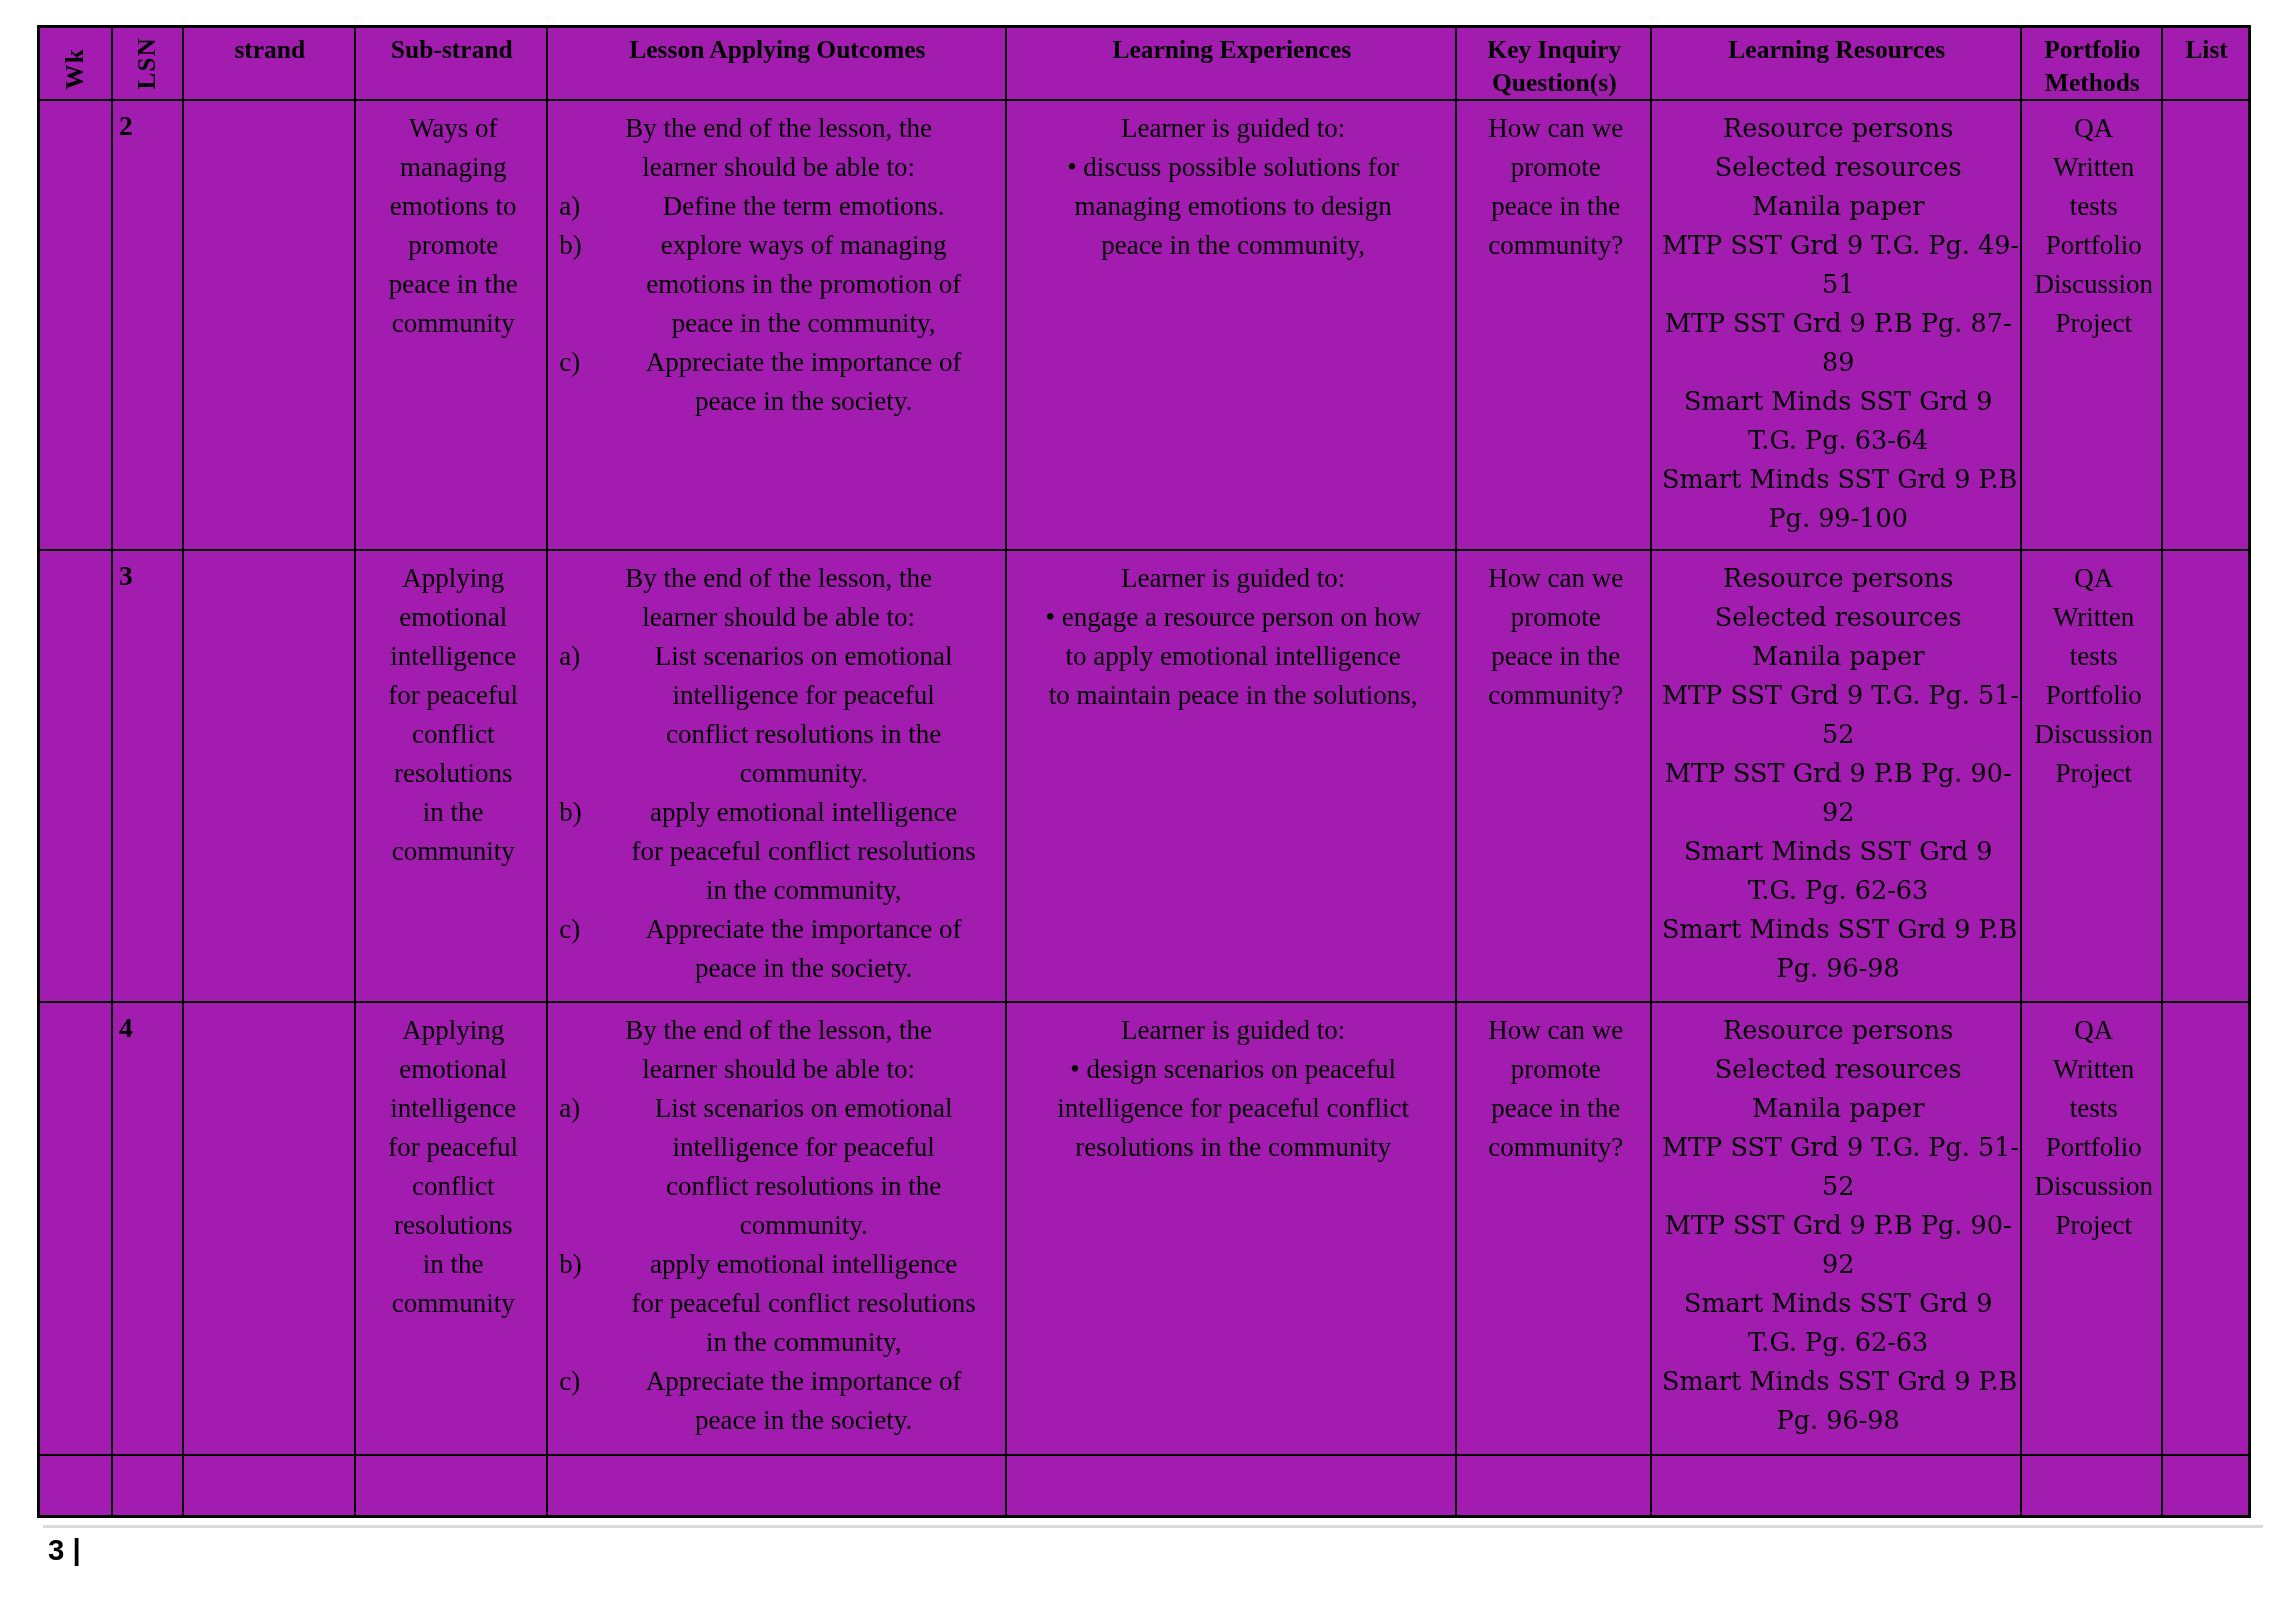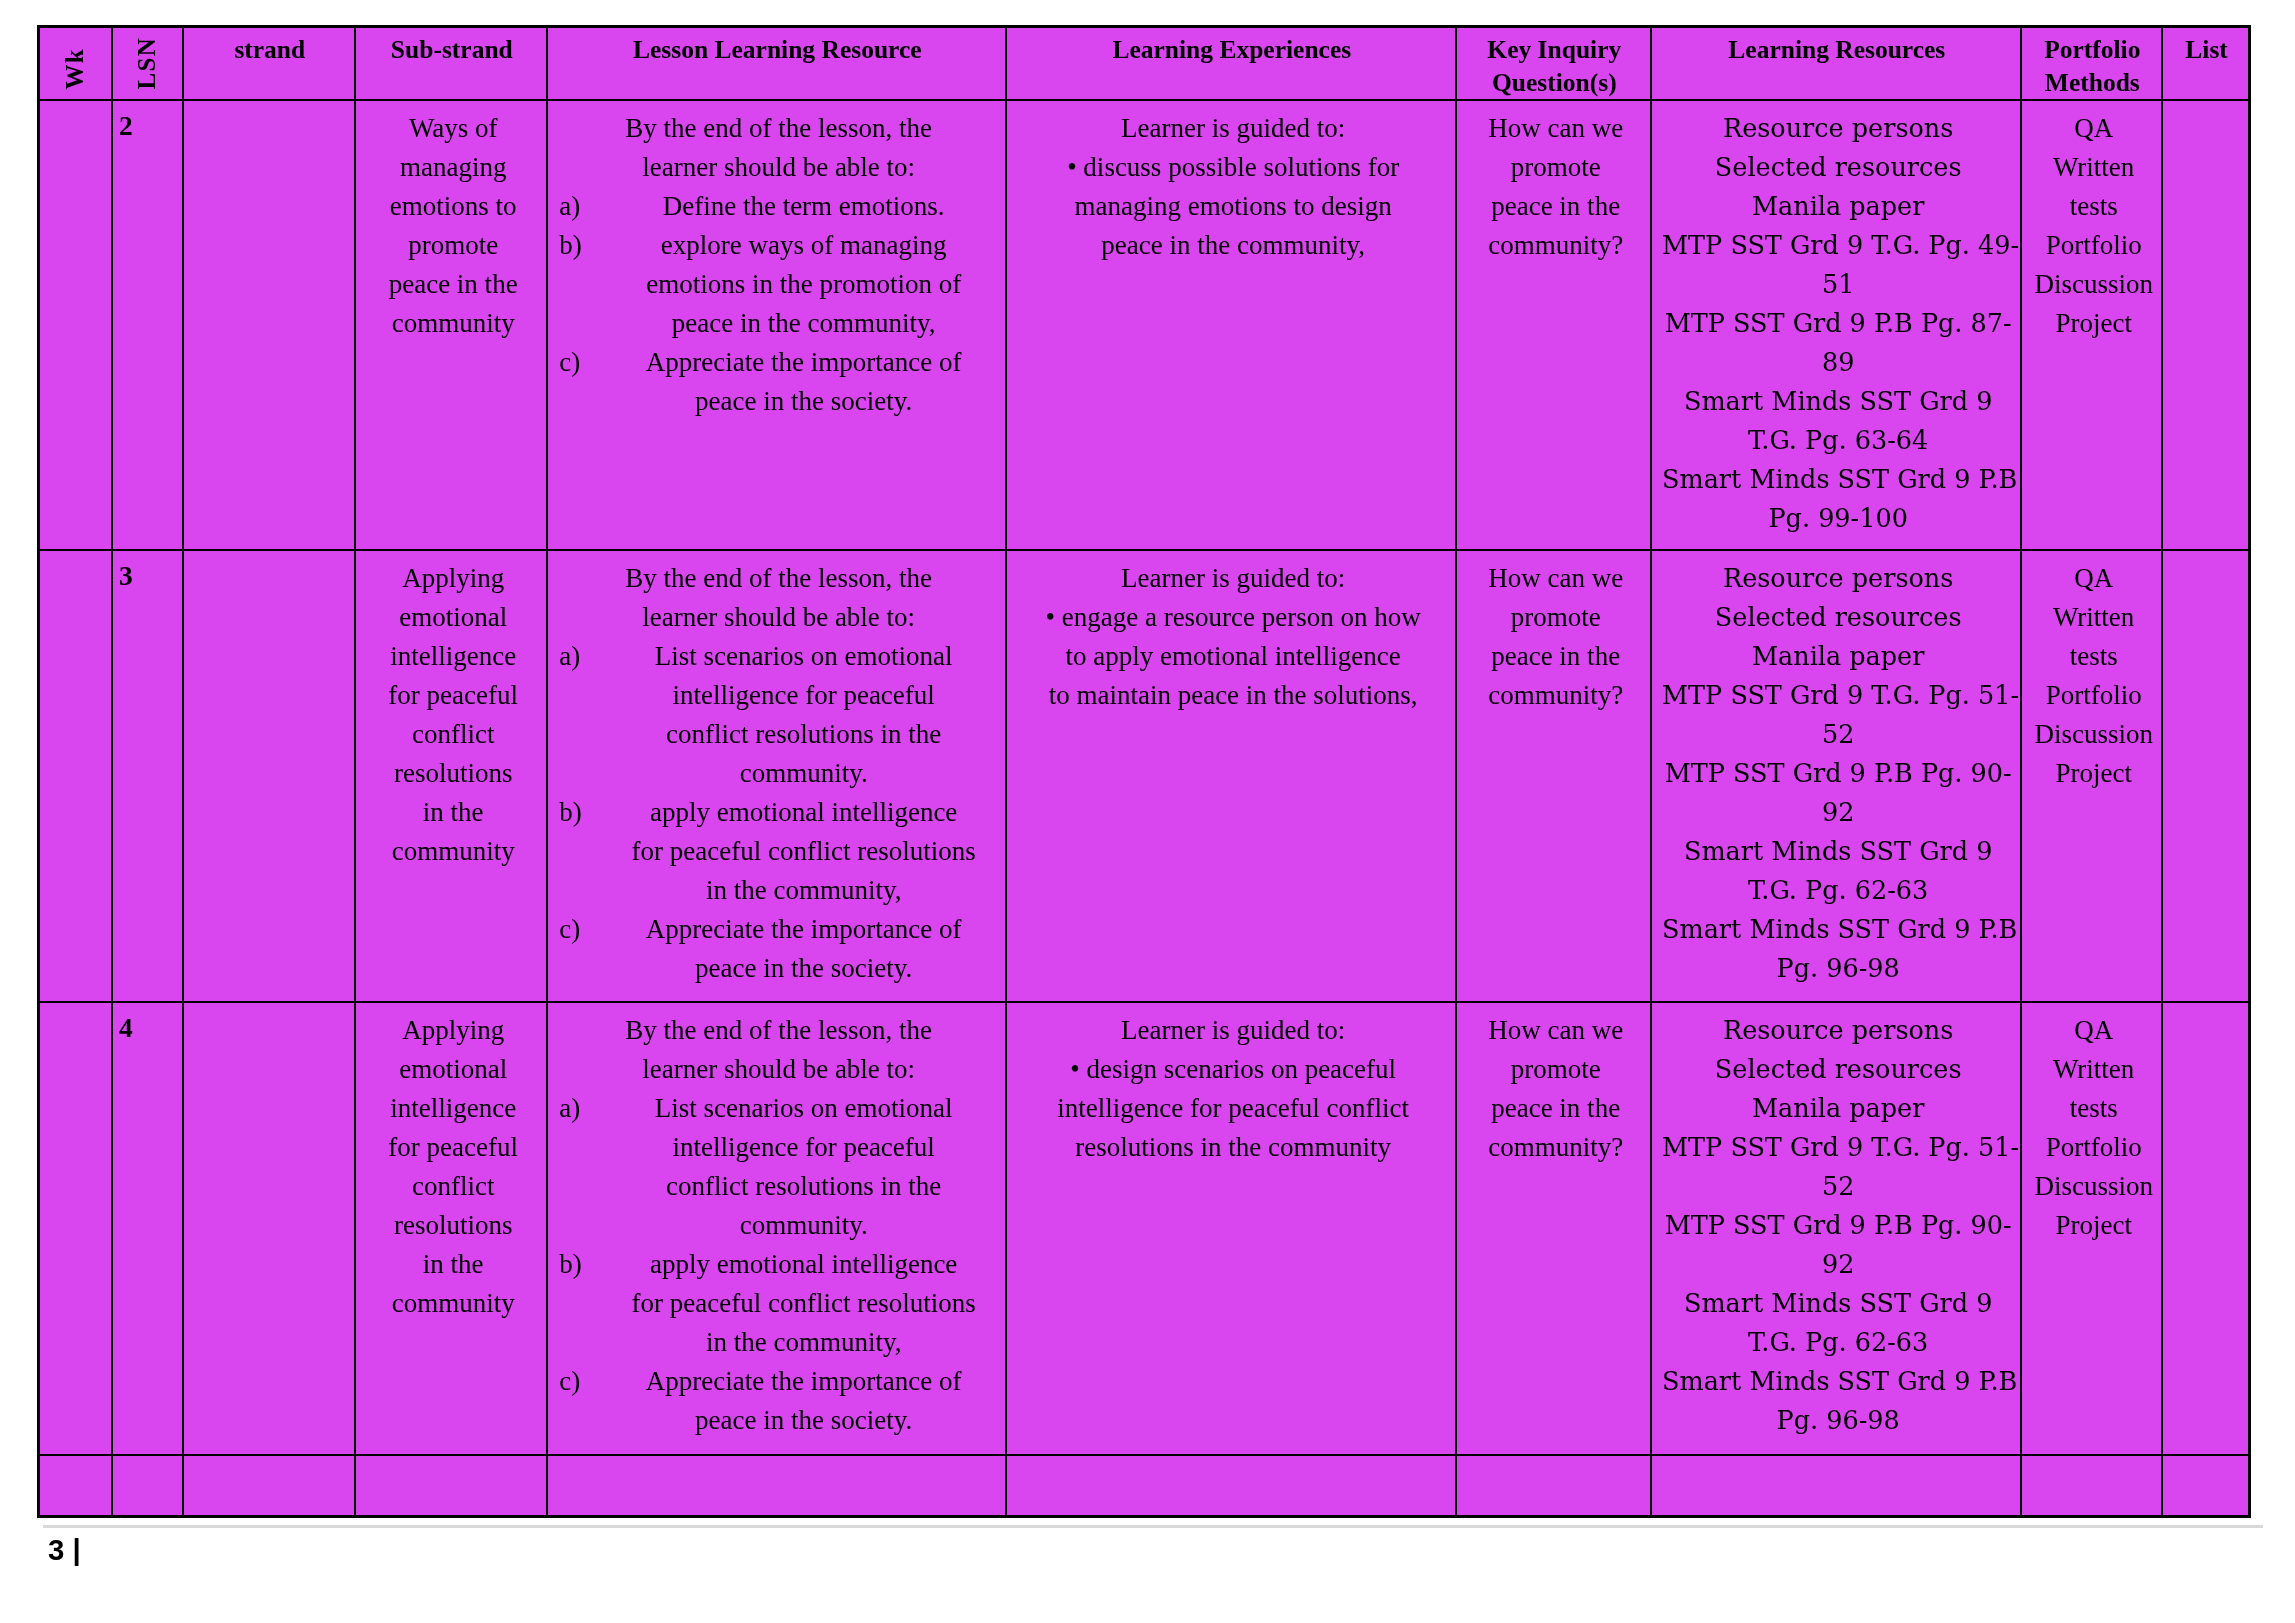--- a/index.html
+++ b/index.html
@@ -17,21 +17,21 @@
     border-collapse:collapse;
     table-layout:fixed;
     border:3.3px solid #000;
   }
   table.schedule th, table.schedule td{
     border:2.6px solid #000;
     vertical-align:top;
     padding:0;
     overflow:hidden;
     box-sizing:border-box;
-    background:#d946ef;
+    background:#a21caf;
   }
   thead tr{height:71px;}
   .hpad{
     padding:5.2px 7.9px 0 10.5px;
     font-weight:bold;
     font-size:25.5px;
     line-height:33px;
     white-space:nowrap;
   }
   .vwrap{
@@ -115,21 +115,21 @@
               <span class="vtext">LSN</span>
             </div>
         </th>
         <th>
           <div class="hpad">strand</div>
         </th>
         <th>
           <div class="hpad">Sub-strand</div>
         </th>
         <th>
-          <div class="hpad">Lesson Learning Resource</div>
+          <div class="hpad">Lesson Applying Outcomes</div>
         </th>
         <th>
           <div class="hpad">Learning Experiences</div>
         </th>
         <th>
           <div class="hpad">
             <div>Key Inquiry</div>
             <div>Question(s)</div>
           </div>
         </th>

